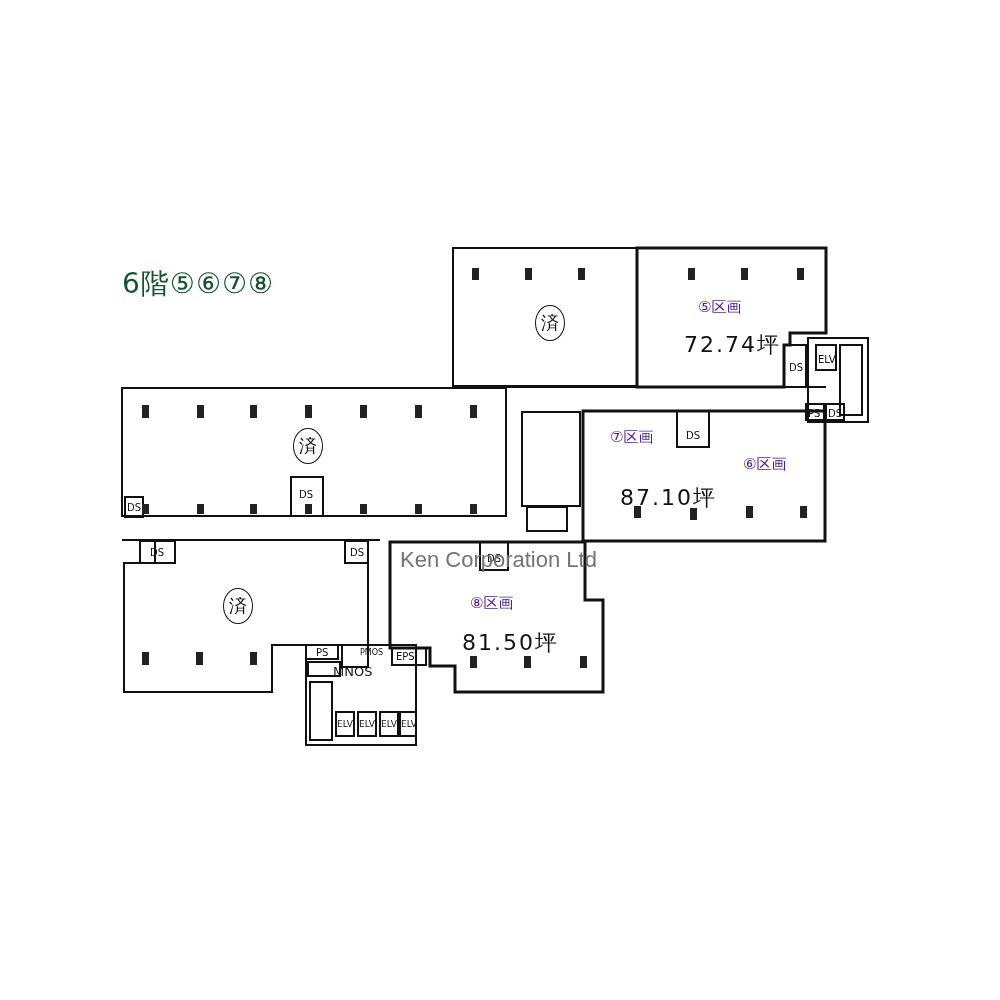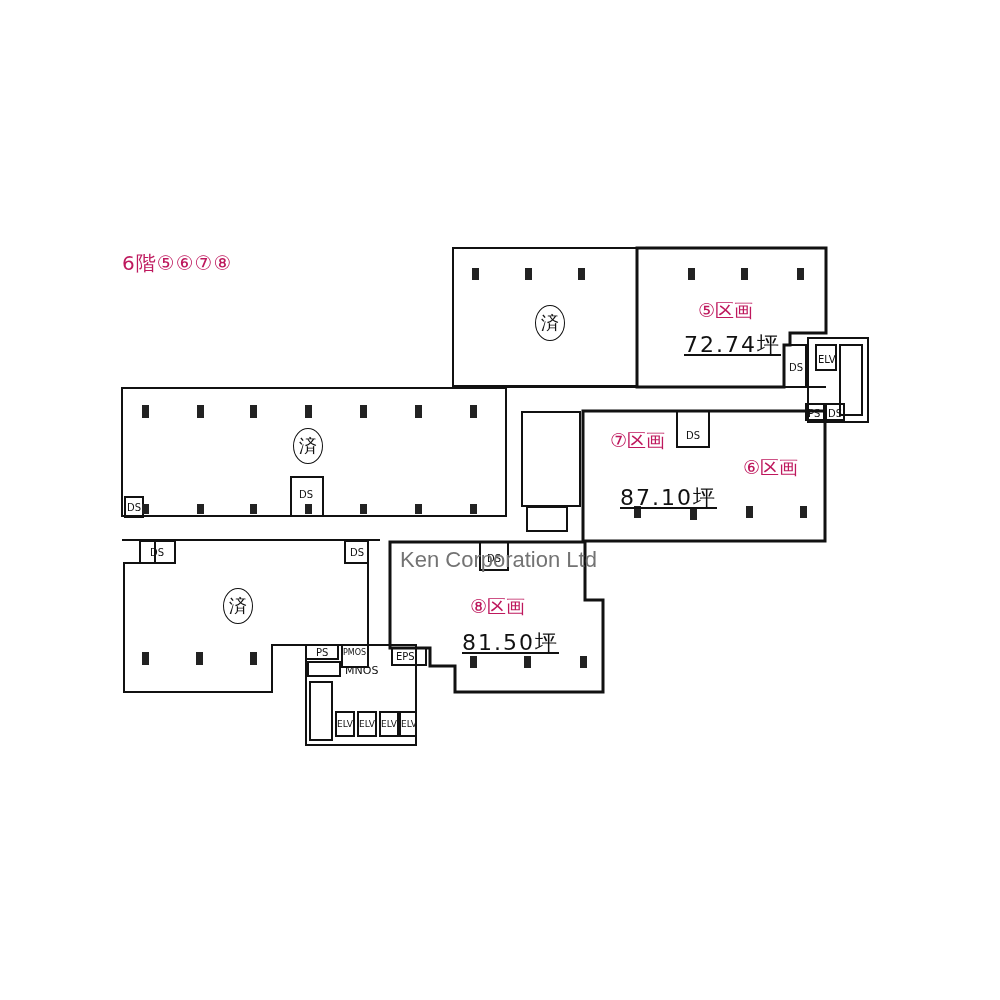--- a/index.html
+++ b/index.html
@@ -1,21 +1,21 @@
 <!DOCTYPE html>
 <html><head>
 <meta charset="utf-8">
 <style>
   html,body{margin:0;padding:0;background:#ffffff;}
   body{width:1000px;height:1000px;position:relative;overflow:hidden;font-family:"DejaVu Sans","Liberation Sans",sans-serif;color:#111;}
   .abs{position:absolute;}
-  .title{left:122px;top:250px;font-size:20px;letter-spacing:1px;color:#be185d;}
+  .title{left:122px;top:265px;font-size:28px;letter-spacing:1px;color:#14532d;}
   svg.plan{position:absolute;left:0;top:0;}
-  .lbl{position:absolute;font-size:19px;color:#be185d;white-space:nowrap;}
-  .area{position:absolute;font-size:22px;color:#111;white-space:nowrap;letter-spacing:2px;text-decoration:underline;}
+  .lbl{position:absolute;font-size:15px;color:#4c1d95;white-space:nowrap;}
+  .area{position:absolute;font-size:22px;color:#111;white-space:nowrap;letter-spacing:2px;}
   .sm{position:absolute;font-size:10px;color:#111;white-space:nowrap;}
   .stamp{position:absolute;width:28px;height:34px;border:1.5px solid #111;border-radius:50%;font-size:18px;display:flex;align-items:center;justify-content:center;background:#fff;}
   .wm{position:absolute;left:400px;top:547px;font-size:22px;color:#737373;white-space:nowrap;font-family:"Liberation Sans",sans-serif;}
 </style>
 </head>
 <body>
 
 <div class="abs title">6階⑤⑥⑦⑧</div>
 
 <svg class="plan" width="1000" height="1000" viewBox="0 0 1000 1000">
@@ -119,20 +119,20 @@
 <div class="sm" style="left:127px;top:502px;">DS</div>
 <div class="sm" style="left:150px;top:547px;">DS</div>
 <div class="sm" style="left:350px;top:547px;">DS</div>
 <div class="sm" style="left:487px;top:553px;">DS</div>
 <div class="sm" style="left:789px;top:362px;">DS</div>
 <div class="sm" style="left:808px;top:408px;">PS</div>
 <div class="sm" style="left:828px;top:408px;">DS</div>
 <div class="sm" style="left:818px;top:354px;">ELV</div>
 <div class="sm" style="left:396px;top:651px;">EPS</div>
 <div class="sm" style="left:316px;top:647px;">PS</div>
-<div class="sm" style="left:343px;top:648px;font-size:8px;">PMOS</div>
-<div class="sm" style="left:304px;top:664px;font-size:11px;padding-left:41px;">MNOS</div>
+<div class="sm" style="left:343px;top:648px;font-size:8px;padding-left:17px;">PMOS</div>
+<div class="sm" style="left:292px;top:664px;font-size:13px;padding-left:41px;">MNOS</div>
 <div class="sm" style="left:337px;top:719px;font-size:9px;">ELV</div>
 <div class="sm" style="left:359px;top:719px;font-size:9px;">ELV</div>
 <div class="sm" style="left:381px;top:719px;font-size:9px;">ELV</div>
 <div class="sm" style="left:401px;top:719px;font-size:9px;">ELV</div>
 
 <div class="wm">Ken Corporation Ltd</div>
 
 </body></html>

